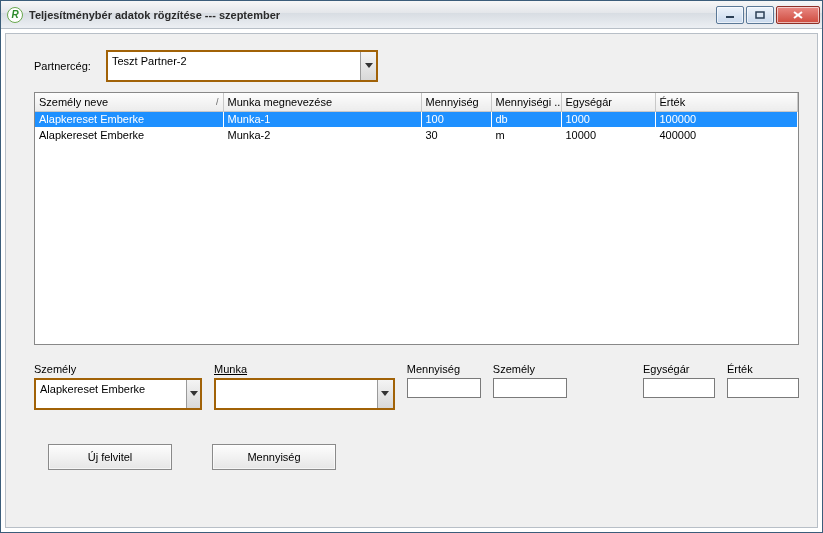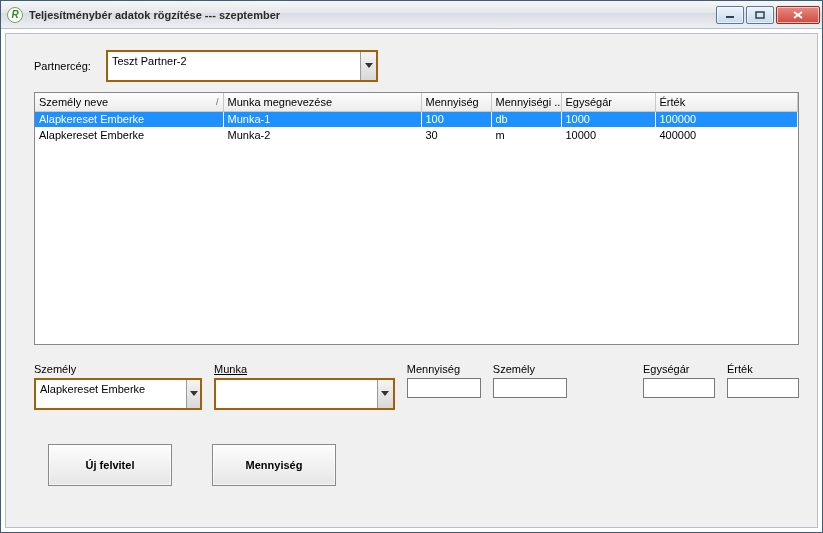--- a/index.html
+++ b/index.html
@@ -173,25 +173,25 @@
   .field.ertek   { width: 72px; }
 
   .btn-row {
     display: flex;
     gap: 40px;
     margin-top: 34px;
     padding-left: 14px;
   }
   .push-btn {
     width: 124px;
-    height: 42px;
+    height: 26px;
     border: 1px solid #8a8a8a;
     background: linear-gradient(to bottom, #fdfdfd, #e6e6e6);
     font: inherit;
-    font-weight: bold;
+    font-weight: normal;
     cursor: default;
     box-shadow: inset 0 0 0 1px rgba(255,255,255,0.6);
   }
 </style>
 </head>
 <body>
 
 <div class="window">
 
   <div class="titlebar">

